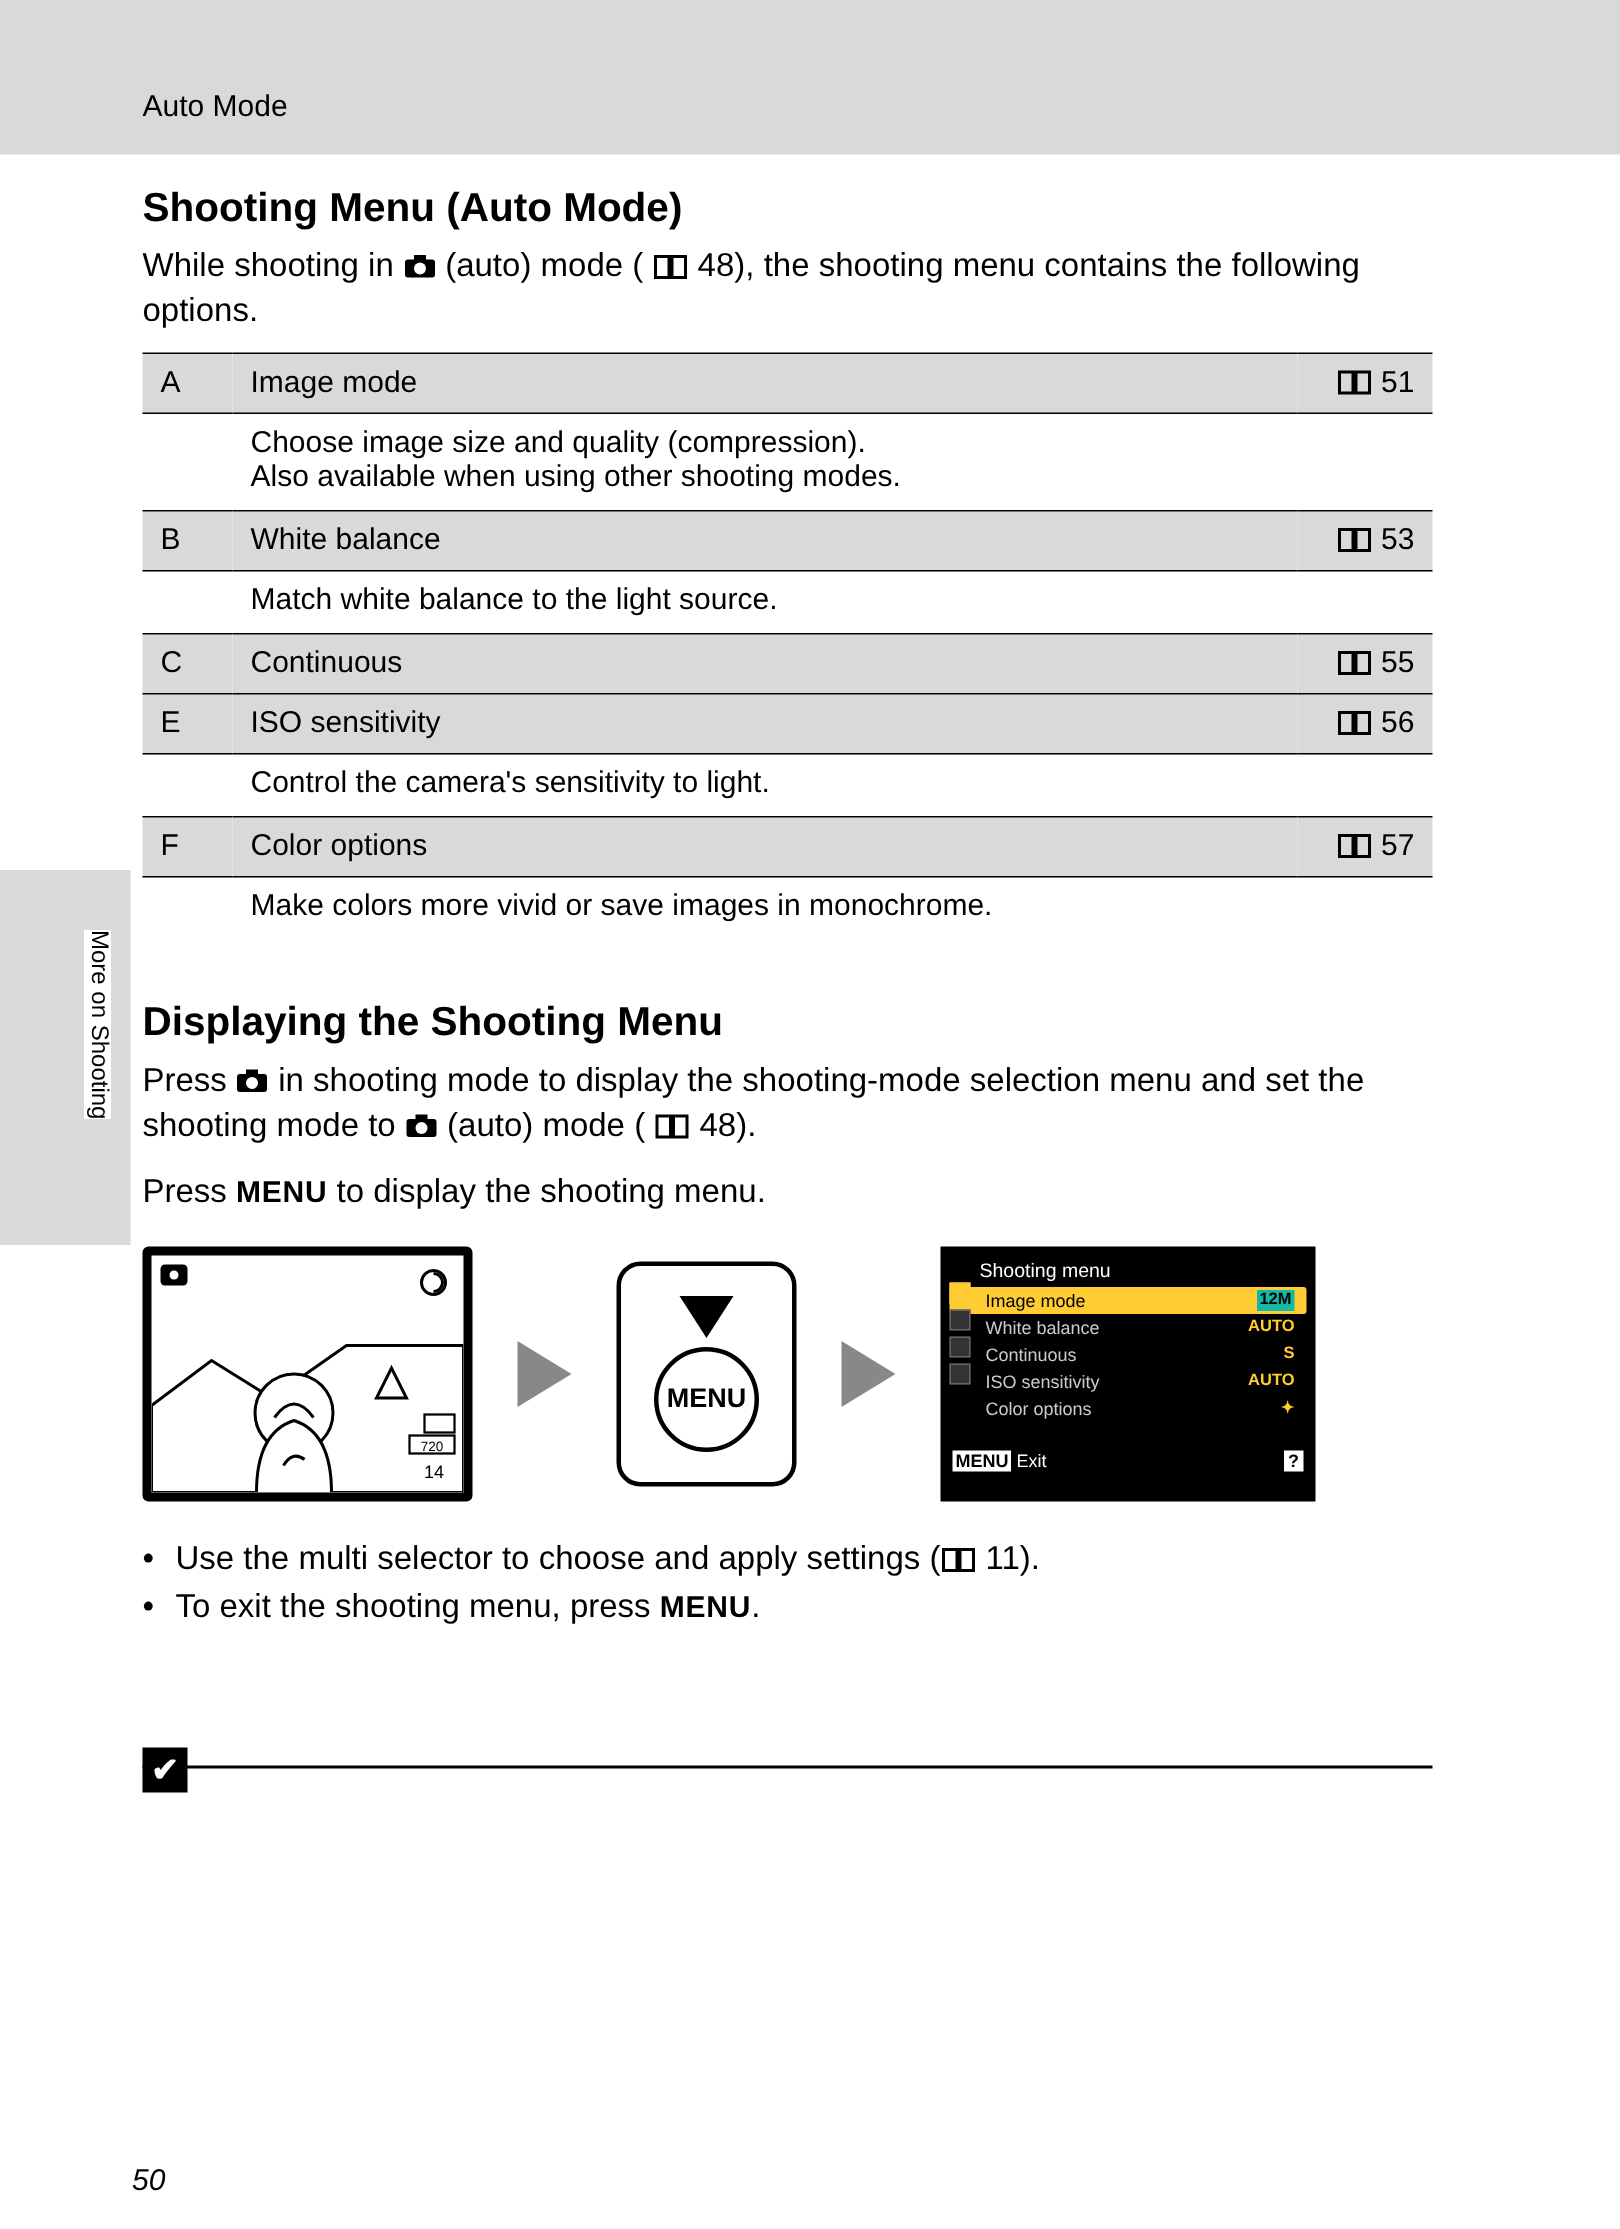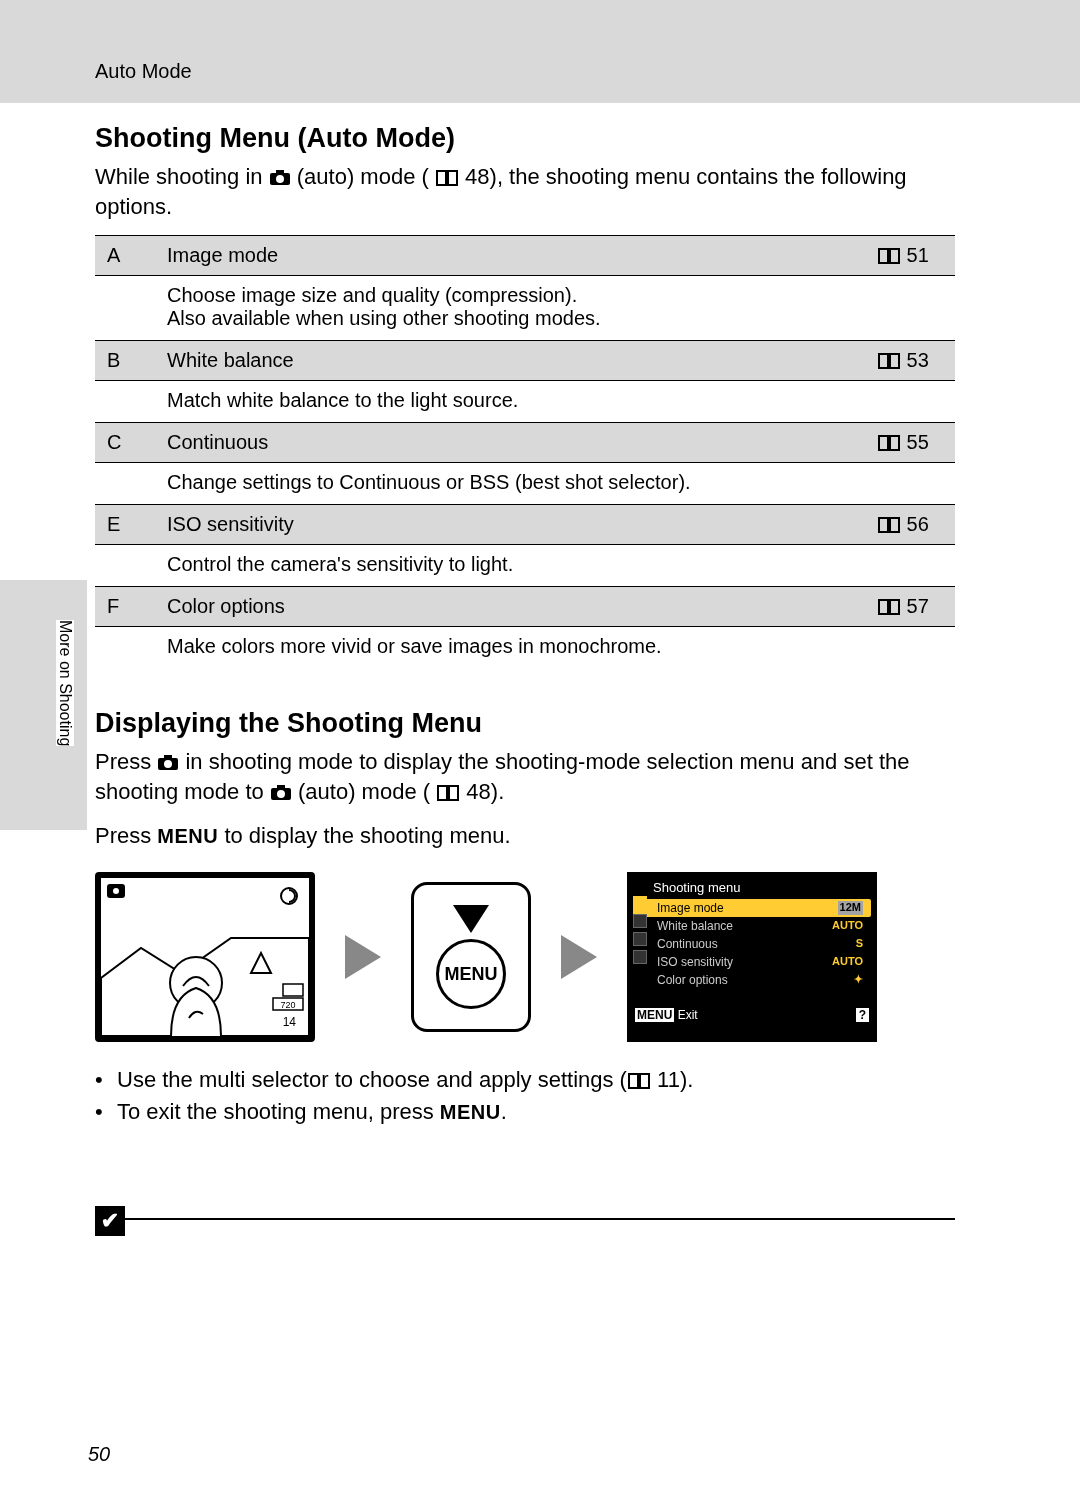--- a/index.html
+++ b/index.html
@@ -62,21 +62,21 @@
     font-size: 20px;
     padding: 8px 12px;
     border-top: 1px solid #000;
     border-bottom: 1px solid #000;
   }
   table.options tr.desc td {
     font-size: 20px;
     padding: 8px 12px 10px 12px;
   }
   table.options td.letter { width: 60px; }
-  table.options td.pageref { white-space: nowrap; width: 90px;}
+  table.options td.pageref { text-align: right; white-space: nowrap; width: 90px;}
   
   .side-tab {
     position: absolute;
     left: 56px;
     top: 620px;
     writing-mode: vertical-rl;
     text-orientation: mixed;
     font-size: 16px;
     background: #fff;
     padding: 0;
@@ -163,21 +163,21 @@
   .menu-lcd .row.sel {
     background: #ffcc33;
     color: #000;
     border-radius: 2px;
   }
   .menu-lcd .row .val {
     color: #ffcc33;
     font-weight: bold;
     font-size: 11px;
   }
-  .menu-lcd .row.sel .val { color: #000; background:#a3a3a3; padding:0 2px;margin-left:15px;}
+  .menu-lcd .row.sel .val { color: #000; background:#14b8a6; padding:0 2px;margin-left:15px;}
   .menu-lcd .sidebar {
     position: absolute;
     left: 6px; top: 24px;
     width: 14px;
     display: flex;
     flex-direction: column;
     gap: 4px;
   }
   .menu-lcd .sidebar div {
     width: 14px; height: 14px;
@@ -295,23 +295,20 @@
           </tr>
           <tr class="desc">
             <td colspan="3" style="padding-left: 72px;">Match white balance to the light source.</td>
           </tr>
           <tr class="hdr">
             <td class="letter">C</td>
             <td>Continuous</td>
             <td class="pageref"><span class="icon-book"><svg viewBox="0 0 24 18">
                   <path d="M2 2 h9 v14 h-9 z M13 2 h9 v14 h-9 z" fill="none" stroke="#000" stroke-width="2"></path>
                 </svg></span> 55</td>
-          </tr>
-          <tr class="desc">
-            <td colspan="3" style="padding-left: 72px;">Change settings to Continuous or BSS (best shot selector).</td>
           </tr>
           <tr class="hdr">
             <td class="letter">E</td>
             <td>ISO sensitivity</td>
             <td class="pageref"><span class="icon-book"><svg viewBox="0 0 24 18">
                   <path d="M2 2 h9 v14 h-9 z M13 2 h9 v14 h-9 z" fill="none" stroke="#000" stroke-width="2"></path>
                 </svg></span> 56</td>
           </tr>
           <tr class="desc">
             <td colspan="3" style="padding-left: 72px;">Control the camera's sensitivity to light.</td>

